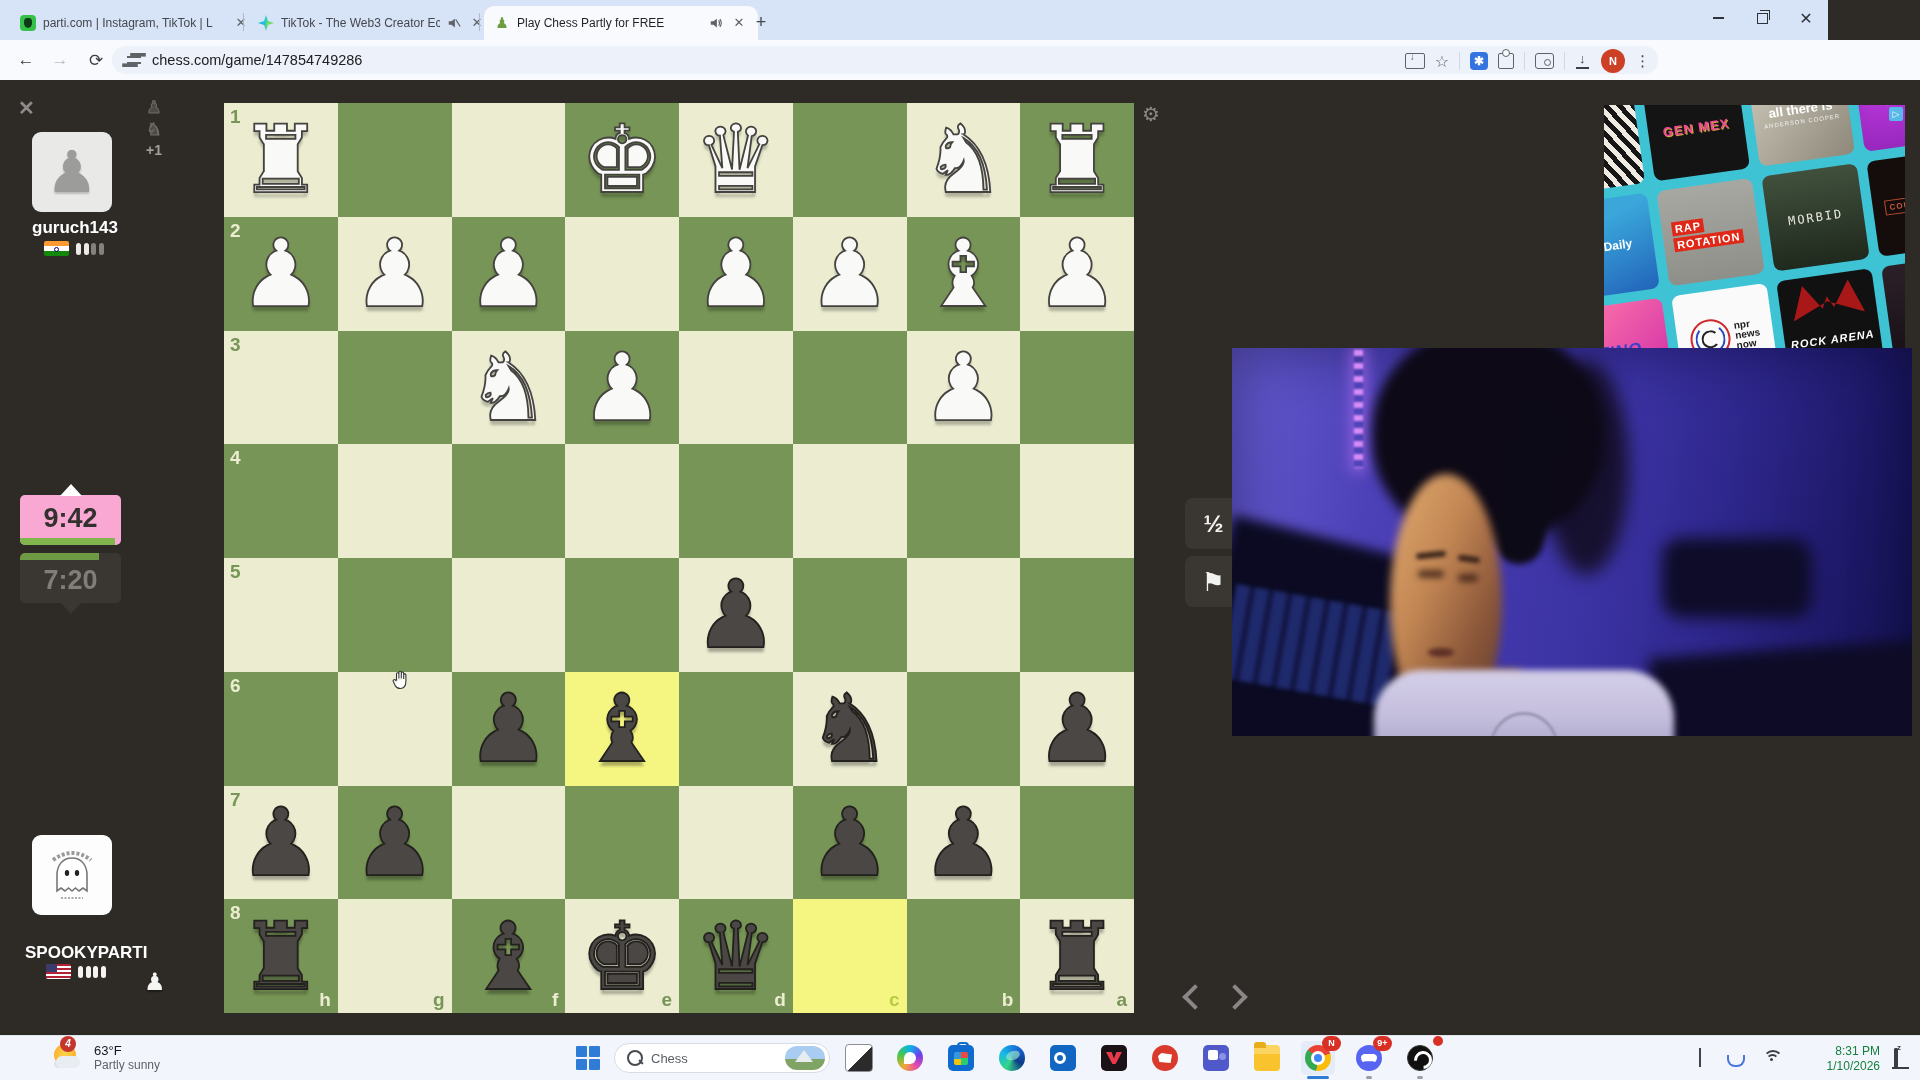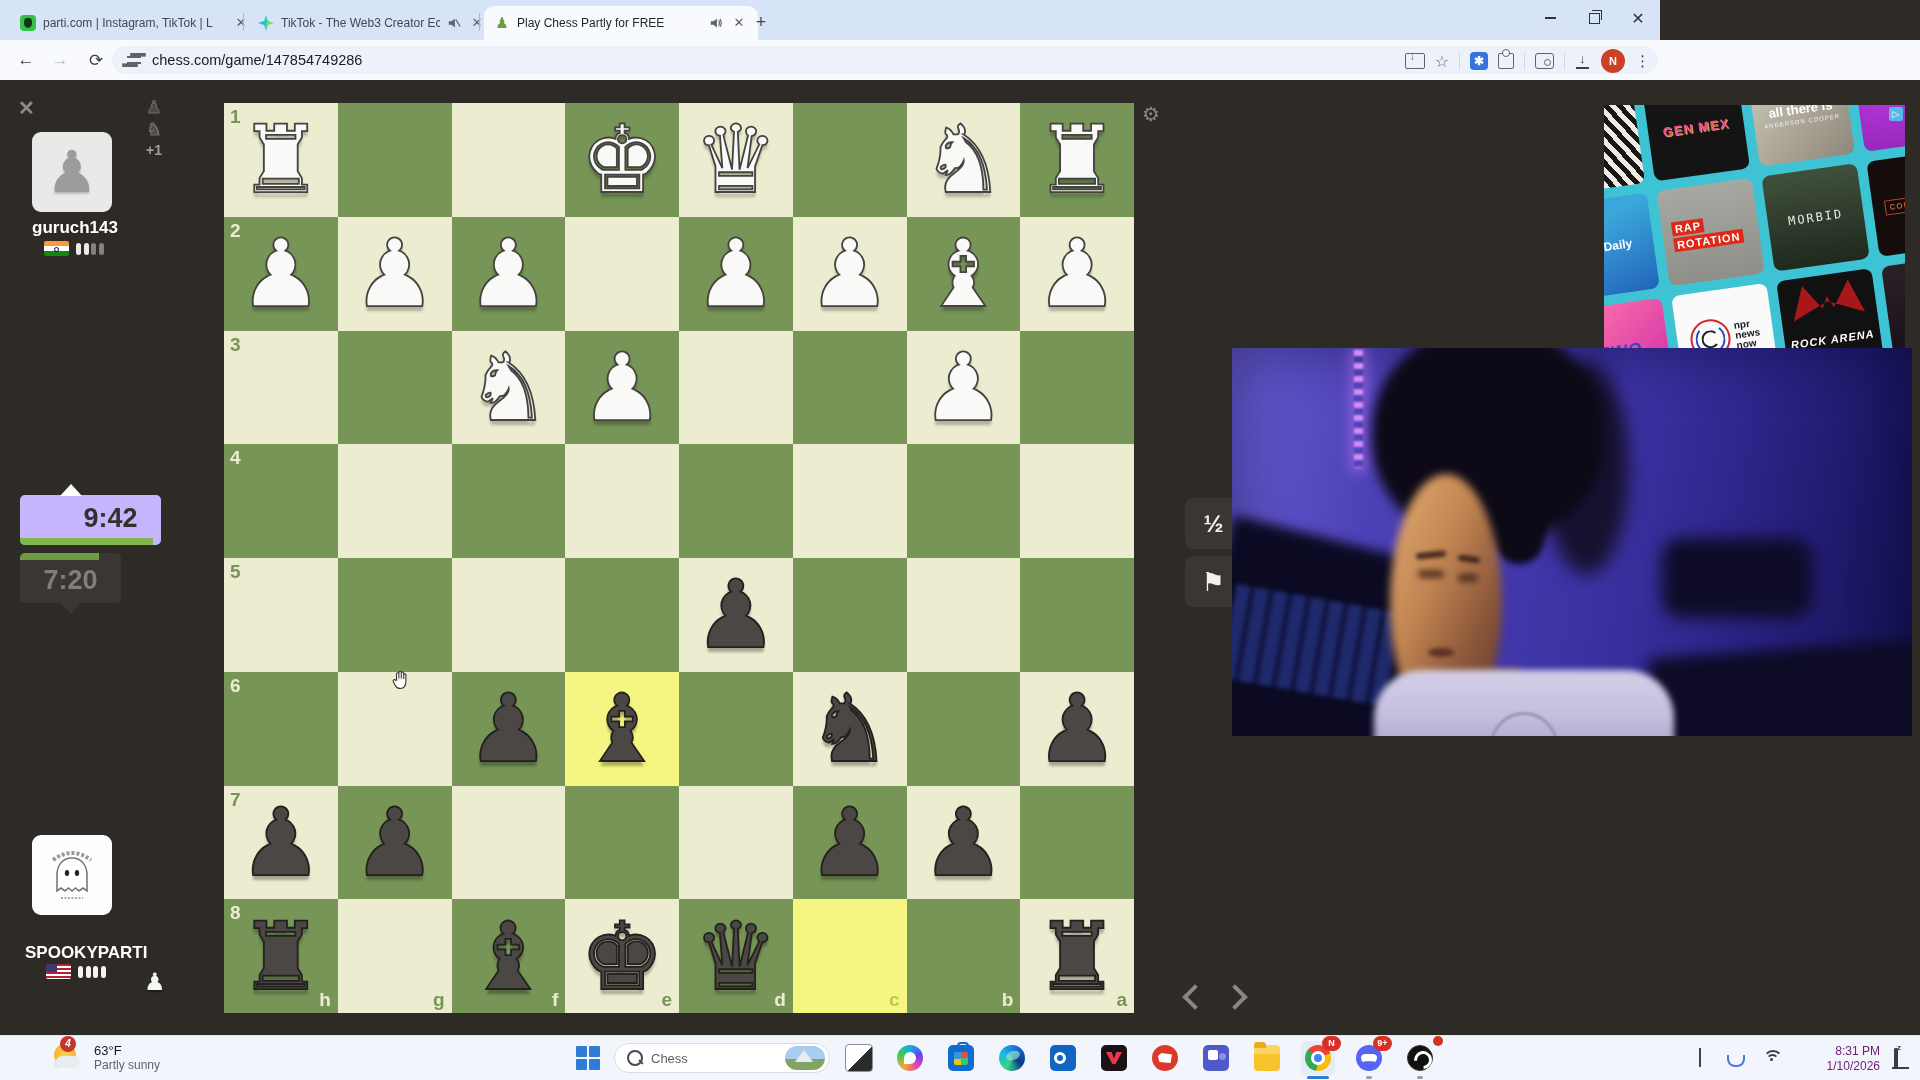--- a/index.html
+++ b/index.html
@@ -1,19 +1,19 @@
 <!DOCTYPE html>
 <html><head>
 <meta charset="utf-8">
 <style>
   html,body{margin:0;padding:0;background:#000;}
   .screen{position:relative;width:1920px;height:1080px;overflow:hidden;
           font-family:"Liberation Sans",sans-serif;background:#2e2b27;}
   
-  .tabstrip{position:absolute;top:0;left:0;width:1660px;height:40px;background:#d7e3f6;}
+  .tabstrip{position:absolute;top:0;left:0;width:1828px;height:40px;background:#d7e3f6;}
   .tab{position:absolute;top:6px;height:34px;border-radius:10px 10px 0 0;display:flex;
        align-items:center;gap:7px;padding:0 10px;color:#44474d;font-size:12px;cursor:default;}
   .tab.active{background:#f8fafd;color:#1f2328;}
   .tab .title{white-space:nowrap;overflow:hidden;text-overflow:clip;flex:1;}
   .tab .closex{color:#5f6368;font-size:13px;width:18px;height:18px;line-height:18px;
        text-align:center;border-radius:50%;flex:0 0 auto;}
   .tabsep{position:absolute;top:13px;width:1px;height:18px;background:#aebacb;}
   .fav{width:16px;height:16px;flex:0 0 auto;position:relative;}
   .fav-parti{background:#35c048;border-radius:4px;}
   .fav-parti::after{content:"";position:absolute;left:4px;top:3px;width:8px;height:10px;
@@ -75,21 +75,21 @@
   .flag-in{background:linear-gradient(180deg,#ff9933 33%,#fff 33% 66%,#138808 66%);}
   .flag-in::after{content:"";position:absolute;left:10px;top:5.5px;width:5px;height:5px;border-radius:50%;
       border:1px solid #000088;box-sizing:border-box;}
   .flag-us{background:repeating-linear-gradient(180deg,#b22234 0 2px,#fff 2px 4px);}
   .flag-us::after{content:"";position:absolute;left:0;top:0;width:11px;height:8px;background:#3c3b6e;}
   .capsules{display:flex;gap:2.5px;}
   .capsule{width:5px;height:12px;border-radius:2.5px;}
   
   .clock{position:absolute;left:20px;width:101px;height:50px;border-radius:5px;}
   .clock .t{width:100%;text-align:center;font-size:27px;font-weight:bold;line-height:46px;}
-  .clock-white{background:#c4b5fd;padding-left:40px;}
+  .clock-white{background:#f9a8d4;}
   .clock-white .t{color:#33312e;}
   .clock-white::before{content:"";position:absolute;left:40px;top:-11px;
       border-left:11px solid transparent;border-right:11px solid transparent;border-bottom:12px solid #fff;}
   .clock-white .bar{position:absolute;left:0;bottom:0;height:7px;background:#81b64c;border-radius:0 0 0 5px;}
   .clock-dark{background:#3a3733;}
   .clock-dark .t{color:#807d7a;line-height:54px;}
   .clock-dark::after{content:"";position:absolute;left:40px;bottom:-11px;
       border-left:11px solid transparent;border-right:11px solid transparent;border-top:12px solid #3a3733;}
   .clock-dark .bar{position:absolute;left:0;top:0;height:7px;background:#6e9a43;border-radius:5px 0 0 0;}
   
@@ -270,21 +270,21 @@
   .micic::after{content:"";position:absolute;left:-4px;top:5px;width:14px;height:10px;border:2px solid #4a76d8;
       border-top:none;border-radius:0 0 8px 8px;}
   .wifiic{width:18px;height:14px;position:relative;margin-top:4px;}
   .wifiic i{position:absolute;border:2px solid #3a3d41;border-radius:50%;border-color:#3a3d41 transparent transparent transparent;}
   .wifiic .a1{left:0;top:0;width:16px;height:16px;}
   .wifiic .a2{left:3.5px;top:4px;width:9px;height:9px;}
   .wifiic .d{left:7.5px;top:8.5px;width:3px;height:3px;background:#3a3d41;border-radius:50%;border:none;}
   .spkic{width:8px;height:8px;background:#3a3d41;margin-top:5px;
       clip-path:polygon(0 30%,40% 30%,100% 0,100% 100%,40% 70%,0 70%);}
   .spkic::after{content:")";position:absolute;left:9px;top:-4px;color:#3a3d41;font-size:12px;font-weight:bold;}
-  .clocktxt{text-align:right;font-size:12px;color:#701a75;line-height:15px;}
+  .clocktxt{text-align:right;font-size:12px;color:#15803d;line-height:15px;}
   .bellic{width:13px;height:13px;border:2px solid #3a3d41;border-radius:6px 6px 0 0;border-bottom:none;position:relative;margin-top:3px;}
   .bellic::after{content:"";position:absolute;left:-4px;bottom:-2px;width:17px;height:2px;background:#3a3d41;}
   .bellic::before{content:"z";position:absolute;right:-5px;top:-7px;font-size:8px;font-weight:bold;color:#3a3d41;}
 </style>
 </head>
 <body>
 
 <div class="screen">
 
   <div class="tabstrip">

